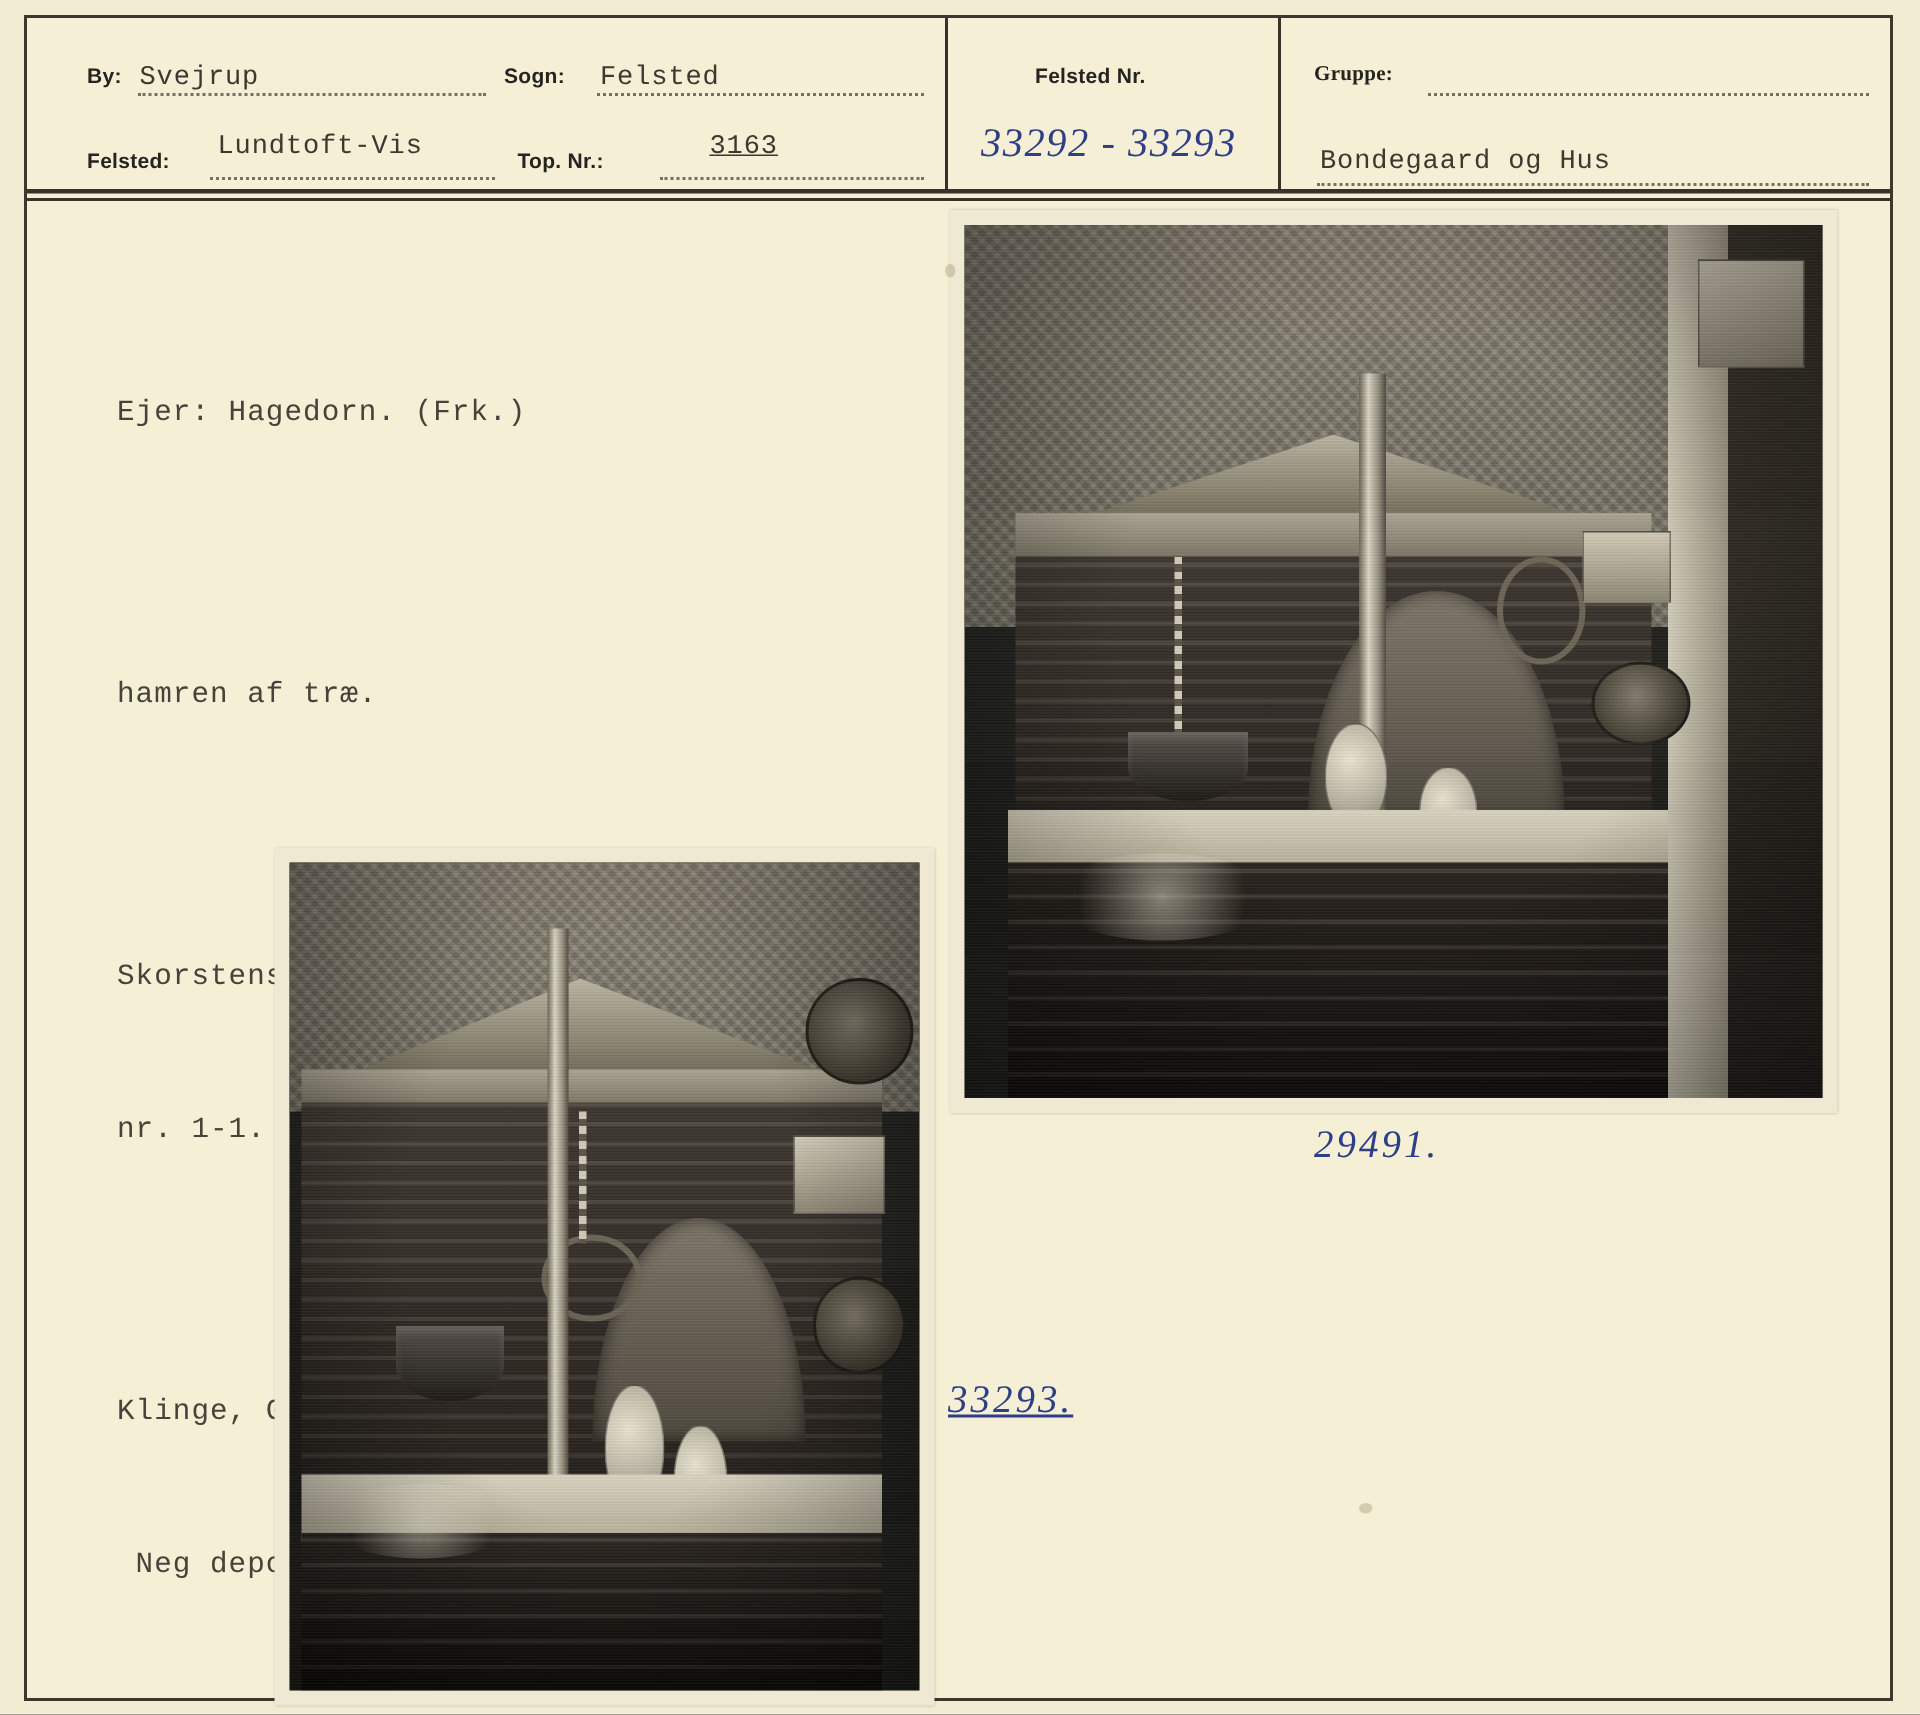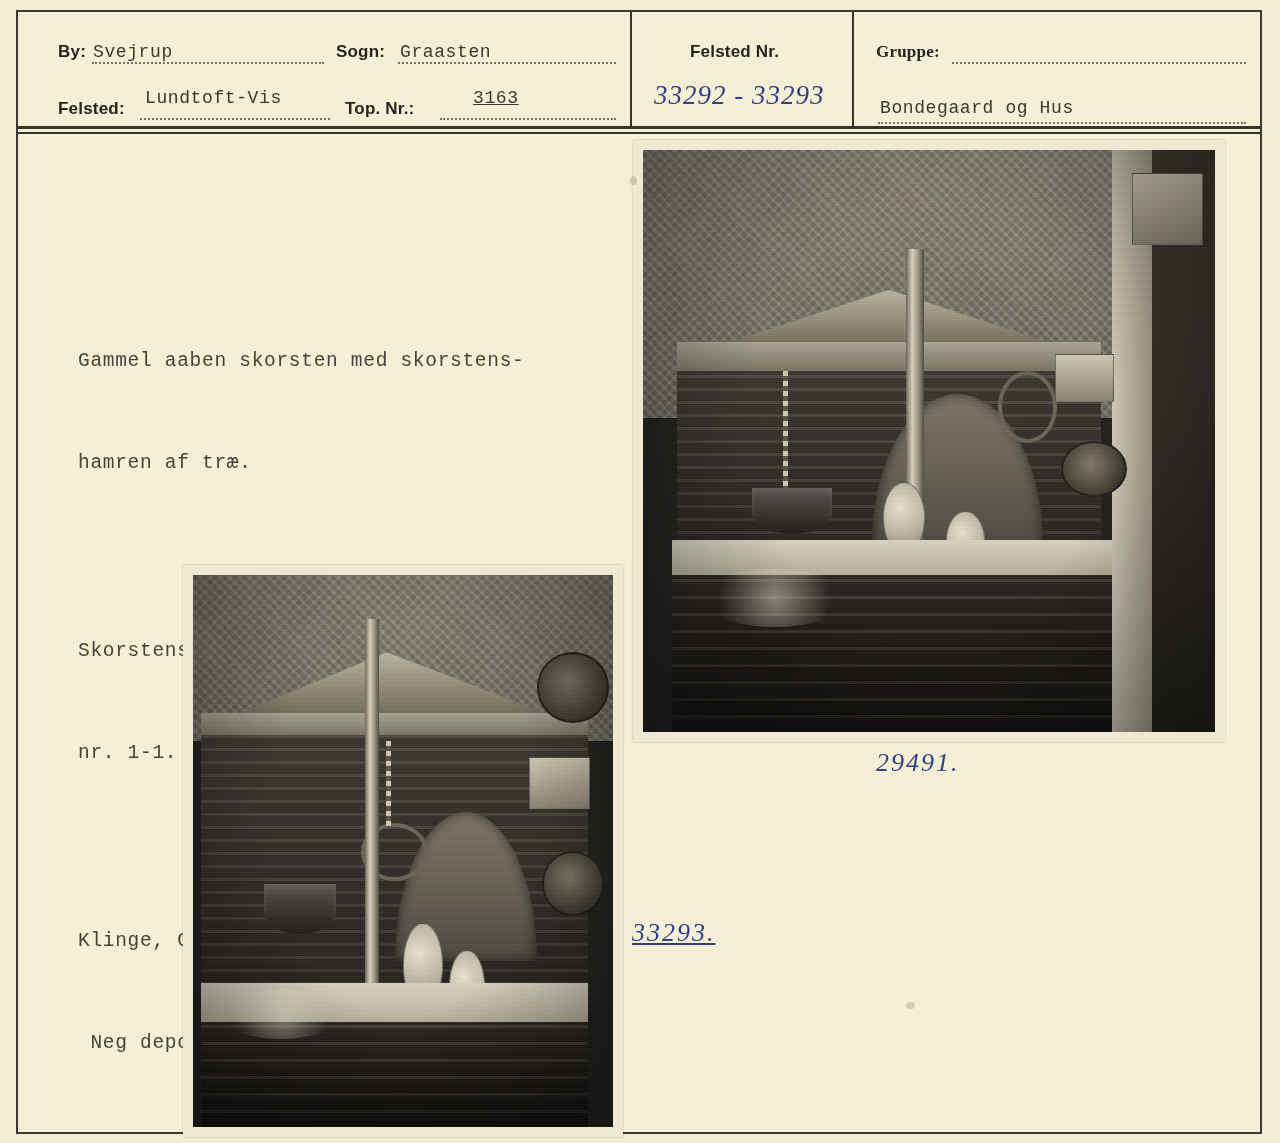--- a/index.html
+++ b/index.html
@@ -42,21 +42,21 @@
     height: 116px;
     background: #35332b;
   }
   .vdiv.v1 { left: 630px; }
   .vdiv.v2 { left: 852px; }
 
   .fld {
     position: absolute;
     font-family: "Liberation Sans", sans-serif;
     font-weight: bold;
-    font-size: 17px;
+    font-size: 14px;
     color: #262420;
     letter-spacing: .2px;
   }
   .typed {
     position: absolute;
     font-family: "Liberation Mono", monospace;
     font-size: 18px;
     color: #3b3930;
     letter-spacing: .6px;
   }
@@ -243,43 +243,43 @@
     <div class="hdr-rule r1"></div>
     <div class="hdr-rule r2"></div>
     <div class="vdiv v1"></div>
     <div class="vdiv v2"></div>
 
     <span class="fld" style="left:58px; top:42px;">By:</span>
     <span class="typed" style="left:93px; top:42px;">Svejrup</span>
     <div class="dotline" style="left:92px; top:62px; width:232px;"></div>
 
     <span class="fld" style="left:336px; top:42px;">Sogn:</span>
-    <span class="typed" style="left:400px; top:42px;">Graasten</span>
+    <span class="typed" style="left:400px; top:42px;">Felsted</span>
     <div class="dotline" style="left:398px; top:62px; width:218px;"></div>
 
     <span class="fld" style="left:58px; top:99px;">Felsted:</span>
     <span class="typed" style="left:145px; top:88px;text-align:center;">Lundtoft-Vis</span>
     <div class="dotline" style="left:140px; top:118px; width:190px;"></div>
 
     <span class="fld" style="left:345px; top:99px;">Top. Nr.:</span>
     <span class="typed" style="left:473px; top:88px;text-decoration:underline;">3163</span>
     <div class="dotline" style="left:440px; top:118px; width:176px;"></div>
 
     <span class="fld" style="left:690px; top:42px;">Felsted Nr.</span>
     <span class="hand" style="left:654px; top:80px;">33292 - 33293</span>
 
     <span class="fld" style="left:876px; top:42px;font-family:Liberation Serif, serif;">Gruppe:</span>
     <div class="dotline" style="left:952px; top:62px; width:294px;"></div>
     <span class="typed" style="left:880px; top:98px;">Bondegaard og Hus</span>
     <div class="dotline" style="left:878px; top:122px; width:368px;"></div>
   </div>
 
   <div class="body-text">
+    <div>Ejer: Hagedorn. (Frk.)</div>
     <span class="sp"></span>
-    <div>Gammel aaben skorsten med skorstens-</div>
     <div>hamren af træ.</div>
     <span class="sp"></span>
     <div>Skorstensmester Klinge's samling</div>
     <div>nr. 1-1.</div>
     <span class="sp"></span>
     <div>Klinge, Graasten, fot.</div>
     <div> Neg depon i D.F.M.</div>
     
   </div>
 

